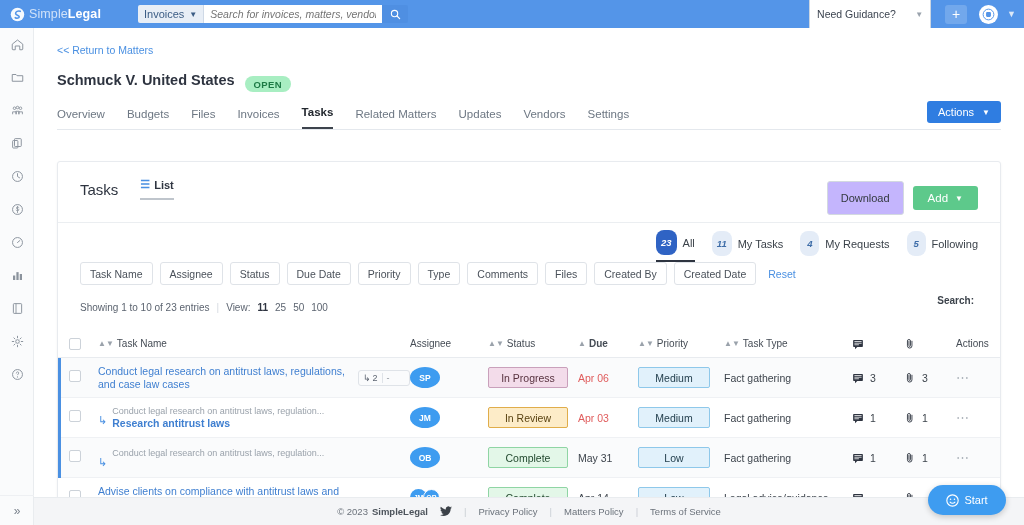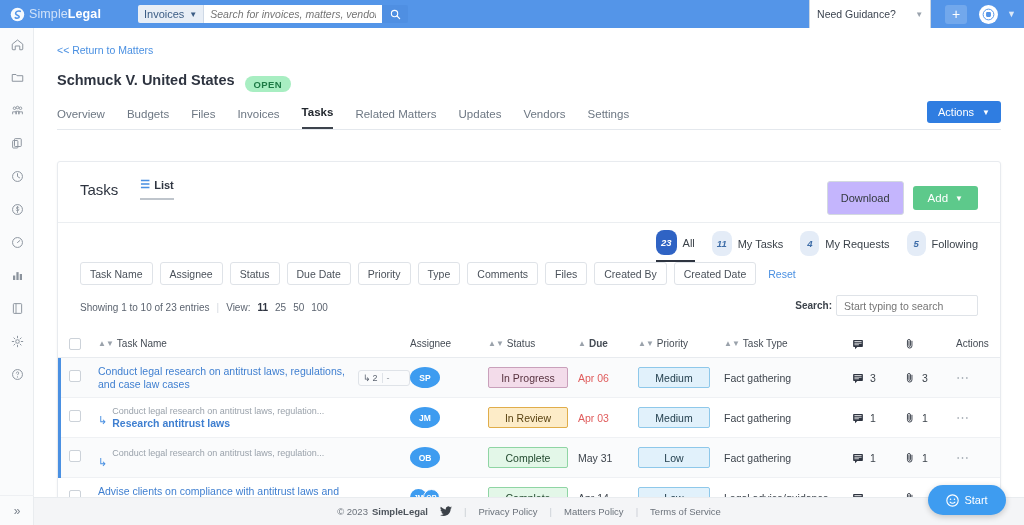--- a/index.html
+++ b/index.html
@@ -471,21 +471,20 @@
       <span class="sep">|</span>
       <span>View:</span>
       <span class="vnum active">11</span>
       <span class="vnum">25</span>
       <span class="vnum">50</span>
       <span class="vnum">100</span>
     </div>
 
     <div class="searchbox">
       <span class="lbl">Search:</span>
-      <input placeholder="Start typing to search" style="">
     </div>
 
     <div class="tbl">
 
       <div class="trow th-row">
         <div class="th c-check">
           <span class="chk"></span>
         </div>
         <div class="th c-name">
           <span class="sort">▲▼</span>

